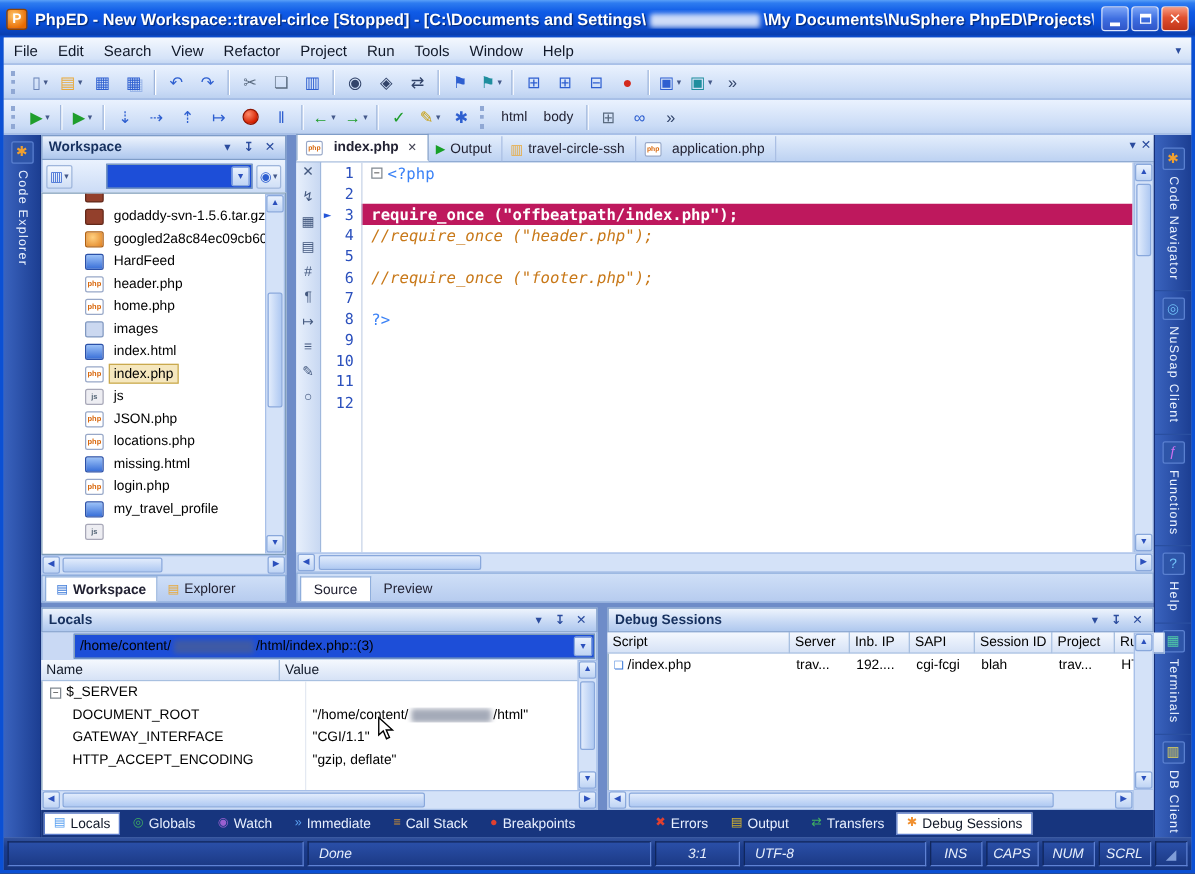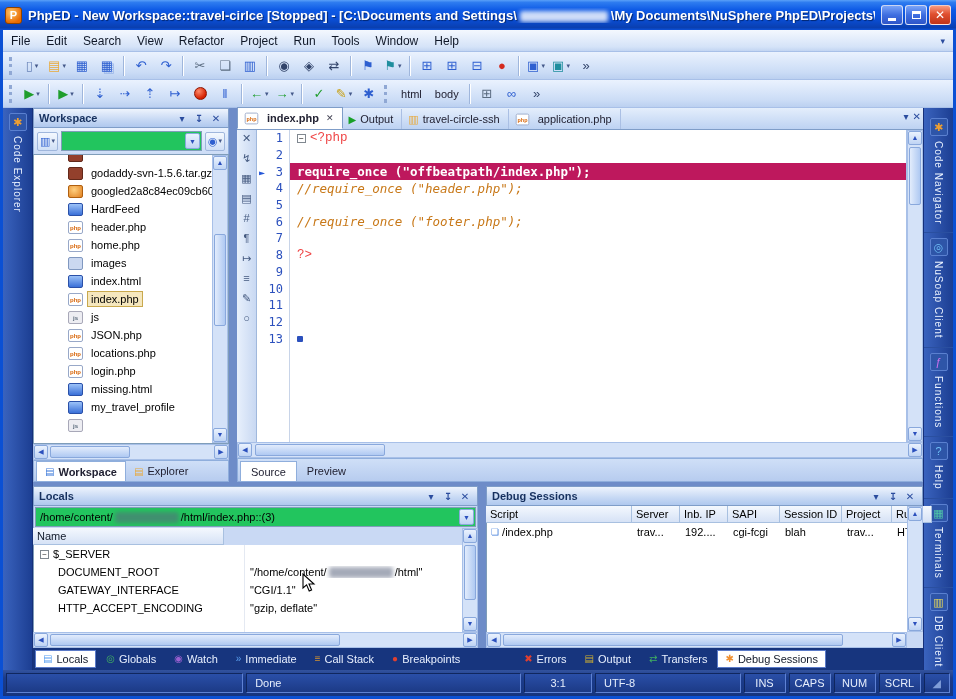--- a/index.html
+++ b/index.html
@@ -51,22 +51,22 @@
   .strip-ic{width:18px;height:18px;background:#2E55A8;border:1px solid #5A80D0;border-radius:2px;
     font-size:11px;line-height:16px;text-align:center;flex:none;}
   .vlabel{writing-mode:vertical-rl;text-orientation:mixed;font-size:10px;letter-spacing:1px;color:#EAF2FF;margin-top:5px;}
   .strip-item{display:flex;flex-direction:column;align-items:center;padding:5px 0 8px 0;border-bottom:1px solid #2A4FA0;width:100%;}
 
   
   .phead{height:20px;display:flex;align-items:center;padding:0 5px;font-size:11px;font-weight:bold;color:#16305E;
     background:linear-gradient(180deg,#EEF4FD 0%,#C6D8F4 60%,#AFC8EE 100%);border:1px solid #7F9DC8;}
   .phead .sp{flex:1;}
   .phico{width:14px;text-align:center;color:#2B4C9E;font-size:10px;margin-left:3px;}
-  .combo{height:20px;background:#22c55e;border:1px solid #7F9DB9;position:relative;display:flex;align-items:center;
-    font-size:11px;padding:0 18px 0 4px;white-space:nowrap;overflow:hidden;}
+  .combo{height:20px;background:#1d4ed8;border:1px solid #7F9DB9;position:relative;display:flex;align-items:center;
+    font-size:11px;padding:0 18px 0 4px;white-space:nowrap;overflow:hidden;margin-left:24px;}
   .combo-btn{position:absolute;right:1px;top:1px;bottom:1px;width:15px;background:linear-gradient(180deg,#EAF2FE,#BFD4F4);
     border:1px solid #89A8DC;border-radius:2px;color:#2B50BD;font-size:7px;display:flex;align-items:center;justify-content:center;}
   .sb{position:absolute;background:#D4E2F8;border:1px solid #A8C0E8;}
   .sbtn{position:absolute;width:14px;height:14px;background:linear-gradient(180deg,#EAF2FE,#BFD4F4);
     border:1px solid #89A8DC;border-radius:2px;color:#2B50BD;font-size:7px;text-align:center;line-height:12px;}
   .sthumb{position:absolute;background:linear-gradient(90deg,#E2ECFC,#AFC9F2);border:1px solid #89A8DC;border-radius:2px;}
   .sthumb.h{background:linear-gradient(180deg,#E2ECFC,#AFC9F2);}
   .redact{display:inline-block;height:11px;vertical-align:middle;border-radius:2px;filter:blur(2px);}
   .redact-light{background:rgba(255,255,255,.8);width:88px;margin:0 3px;}
   .redact-dark{background:rgba(90,100,125,.55);width:64px;margin:0 2px;}
@@ -114,21 +114,21 @@
   .eicon{font-size:11px;color:#44597F;line-height:1;}
   .ebody{position:absolute;left:20px;top:22px;width:650px;height:312px;background:#fff;overflow:hidden;border-right:1px solid #A8C0E8;}
   .gutline{position:absolute;left:32px;top:0;bottom:0;width:1px;background:#C8D4E8;}
   .erow{display:flex;height:16.7px;align-items:center;}
   .gnum{width:32px;min-width:32px;text-align:right;padding-right:6px;color:#2B50BD;
     font:12px "DejaVu Sans Mono",monospace;position:relative;}
   .execarrow{position:absolute;left:2px;top:2px;font-size:10px;color:#2456D8;}
   .ecode{flex:1;font:12.5px "DejaVu Sans Mono",monospace;white-space:pre;padding-left:8px;height:100%;display:flex;align-items:center;}
   .ecode.exec{background:#be185d;font-weight:bold;}
   .ecode.exec span{color:#fff;}
-  .tok-tag{color:#ef4444;font-family:Liberation Mono, monospace;} .tok-com{color:#C87818;font-style:italic;} .tok-kw{font-weight:bold;color:#000;}
+  .tok-tag{color:#3b82f6;} .tok-com{color:#C87818;font-style:italic;} .tok-kw{font-weight:bold;color:#000;}
   .tok-pln{color:#000;} .tok-str{color:#000;}
   .foldbox{display:inline-block;width:9px;height:9px;border:1px solid #808890;background:#fff;color:#333;
     font-size:8px;line-height:7px;text-align:center;margin-right:4px;}
   .linemark{display:inline-block;width:6px;height:6px;background:#2B50BD;border-radius:1px;margin-right:3px;}
   .ed-vscroll{right:0;top:22px;width:16px;height:312px;}
   .ed-hscroll{left:0;top:334px;width:686px;height:16px;}
   .ebt-bar{position:absolute;left:0;top:350px;width:686px;height:24px;display:flex;align-items:flex-end;
     background:linear-gradient(180deg,#CFDFF7,#B7CCEF);border:1px solid #8FAEDC;padding-left:2px;}
   .ptab2{display:inline-flex;align-items:center;padding:2px 10px;font-size:11px;height:20px;color:#223;}
   .ptab2.active{background:#fff;border:1px solid #8FAEDC;border-bottom:none;}
@@ -172,21 +172,21 @@
   .btab{height:18px;display:inline-flex;align-items:center;gap:4px;padding:0 7px;color:#E8F0FF;font-size:11px;
     border:1px solid transparent;}
   .btab.active{background:#fff;color:#101828;border-color:#5A7AC8;}
   .btic{font-size:10px;line-height:1;}
   .btspacer{width:44px;}
 
   
   .statusbar{position:absolute;left:3px;top:670px;width:950px;height:26px;display:flex;gap:3px;padding:0 3px;
     background:linear-gradient(180deg,#33539E,#1B3C8C 30%,#16347E);align-items:center;}
   .seg{height:20px;border:1px solid;border-color:#10275E #5F82D4 #5F82D4 #10275E;display:flex;align-items:center;
-    padding:0 8px;font-size:11px;color:#E6EEFC;background:linear-gradient(180deg,#2A4FA8,#1C3A86);white-space:nowrap;}
+    padding:0 8px;font-size:11px;color:#E6EEFC;background:linear-gradient(180deg,#2A4FA8,#1C3A86);white-space:nowrap;font-style:italic;}
   .s-empty{width:238px;} .s-done{width:276px;} .s-caret{width:68px;justify-content:center;}
   .s-enc{width:146px;} .s-flag{width:42px;justify-content:center;} .s-end{flex:1;justify-content:flex-end;color:#7F9DD8;}
 
   .cursor{position:absolute;left:302px;top:573px;z-index:60;}
 </style>
 </head>
 <body>
 
 <div class="window">
   <div class="client-bg"></div>
@@ -432,26 +432,26 @@
         </div>
         <div class="trow">
           <span class="fi fi-php">php</span>
           <span class="tlabel">JSON.php</span>
         </div>
         <div class="trow">
           <span class="fi fi-php">php</span>
           <span class="tlabel">locations.php</span>
         </div>
         <div class="trow">
+          <span class="fi fi-html"></span>
+          <span class="tlabel">missing.html</span>
+        </div>
+        <div class="trow">
           <span class="fi fi-php">php</span>
           <span class="tlabel">login.php</span>
-        </div>
-        <div class="trow">
-          <span class="fi fi-html"></span>
-          <span class="tlabel">missing.html</span>
         </div>
         <div class="trow">
           <span class="fi fi-app"></span>
           <span class="tlabel">my_travel_profile</span>
         </div>
         <div class="trow partial-bottom">
           <span class="fi fi-js">js</span>
           <span class="tlabel"></span>
         </div>
       </div>
@@ -551,24 +551,20 @@
             <span class="ecode"></span>
           </div>
           <div class="erow">
             <span class="gnum">11</span>
             <span class="ecode"></span>
           </div>
           <div class="erow">
             <span class="gnum">12</span>
             <span class="ecode"></span>
           </div>
-          <div class="erow">
-            <span class="gnum">13</span>
-            <span class="ecode"><span class="linemark"></span></span>
-          </div>
         </div>
       <div class="gutline"></div>
     </div>
     <div class="sb ed-vscroll">
       <span class="sbtn" style="left:0;top:0;">▲</span>
       <span class="sthumb" style="left:1px;top:16px;width:12px;height:58px;"></span>
       <span class="sbtn" style="left:0;bottom:0;">▼</span>
     </div>
     <div class="sb ed-hscroll">
       <span class="sbtn" style="left:0;top:0;">◀</span>
@@ -619,20 +615,21 @@
     <div class="lp-path">
       <span class="combo" style="height:20px;">
           <span>/home/content/</span>
           <span class="redact redact-dark"></span>
           <span>/html/index.php::(3)</span>
           <span class="combo-btn">▼</span>
         </span>
     </div>
     <div class="lp-cols" id="lpCols">
         <span class="lcol c0">Name</span>
+        <span class="lcol">Value</span>
       </div>
     <div class="lp-grid" id="lpRows">
         <div class="lrow">
           <span class="lname lvl0">
             <span class="expbox">−</span>
             <span>$_SERVER</span>
           </span>
           <span class="lval"><span></span></span>
         </div>
         <div class="lrow">

